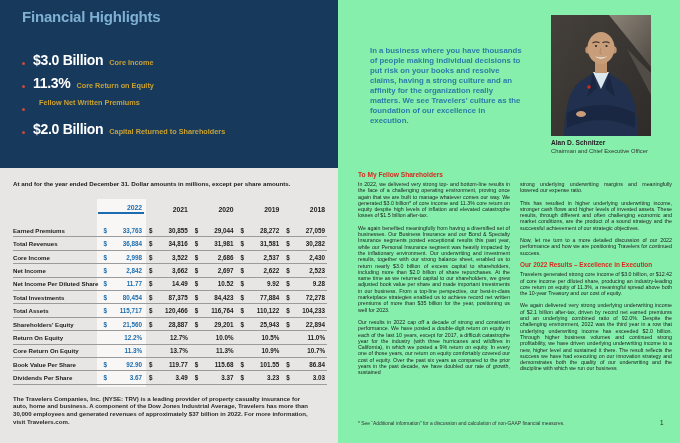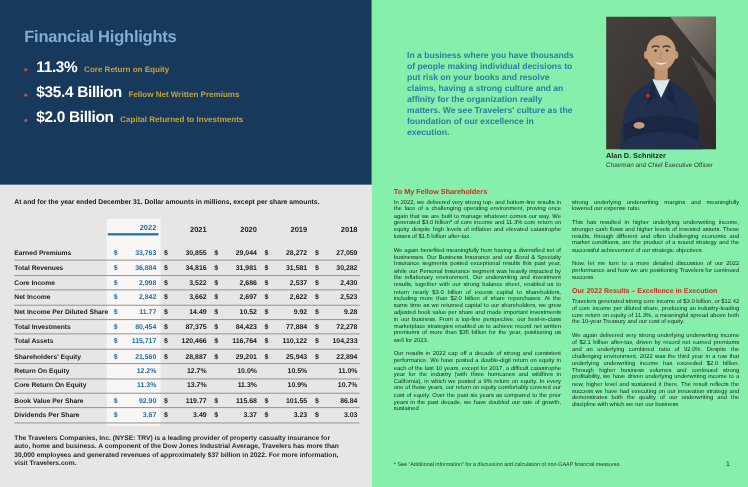--- a/index.html
+++ b/index.html
@@ -3,21 +3,21 @@
 <meta charset="utf-8">
 <style>
   * { margin:0; padding:0; box-sizing:border-box; }
   html,body { width:680px; height:443px; }
   body { font-family:"Liberation Sans", sans-serif; background:#ffffff; }
   .sheet { position:relative; width:680px; height:443px; background:#ffffff; overflow:hidden; }
 
   
   .left-page { position:absolute; left:0; top:0; width:338px; height:443px; }
   .navy-panel { position:absolute; left:0; top:0; width:338px; height:168px; background:#173a5c; }
-  .fh-title { position:absolute; left:22px; top:25px; font-size:15px; font-weight:bold; letter-spacing:-0.2px; color:#7fb0d4; }
+  .fh-title { position:absolute; left:22px; top:8px; font-size:15px; font-weight:bold; letter-spacing:-0.2px; color:#7fb0d4; }
   .hero-list { position:absolute; left:22px; top:52px; }
   .hero-item { display:flex; align-items:baseline; height:23px; }
   .bullet { width:3px; height:3px; border-radius:50%; background:#c8493f; align-self:center; margin-right:8px; flex:none; }
   .hero-value { font-size:14px; font-weight:bold; color:#ffffff; letter-spacing:-0.3px; }
   .hero-label { font-size:7.3px; font-weight:bold; color:#c9a032; margin-left:6px; }
 
   .gray-panel { position:absolute; left:0; top:168px; width:338px; height:275px; background:#e7e6e4; padding:12px 11px 0 13px; }
   .table-note { font-size:6.2px; font-weight:bold; color:#1a1a1a; }
 
   .fin-table { position:relative; margin-top:14px; }
@@ -57,32 +57,36 @@
 
 <div class="sheet">
 
   <div class="left-page">
 
     <div class="navy-panel">
       <div class="fh-title">Financial Highlights</div>
       <div class="hero-list">
           <div class="hero-item">
             <span class="bullet"></span>
+            <span class="hero-value">$3.0 Billion</span>
+            <span class="hero-label">Core Income</span>
+          </div>
+          <div class="hero-item">
+            <span class="bullet"></span>
             <span class="hero-value">11.3%</span>
             <span class="hero-label">Core Return on Equity</span>
           </div>
           <div class="hero-item">
             <span class="bullet"></span>
-            <span class="hero-value">$35.4 Billion</span>
             <span class="hero-label">Fellow Net Written Premiums</span>
           </div>
           <div class="hero-item">
             <span class="bullet"></span>
             <span class="hero-value">$2.0 Billion</span>
-            <span class="hero-label">Capital Returned to Investments</span>
+            <span class="hero-label">Capital Returned to Shareholders</span>
           </div>
         </div>
     </div>
 
     <div class="gray-panel">
       <div class="table-note">At and for the year ended December 31. Dollar amounts in millions, except per share amounts.</div>
 
       <div class="fin-table">
         <div class="band"></div>
         <div class="t-head">

